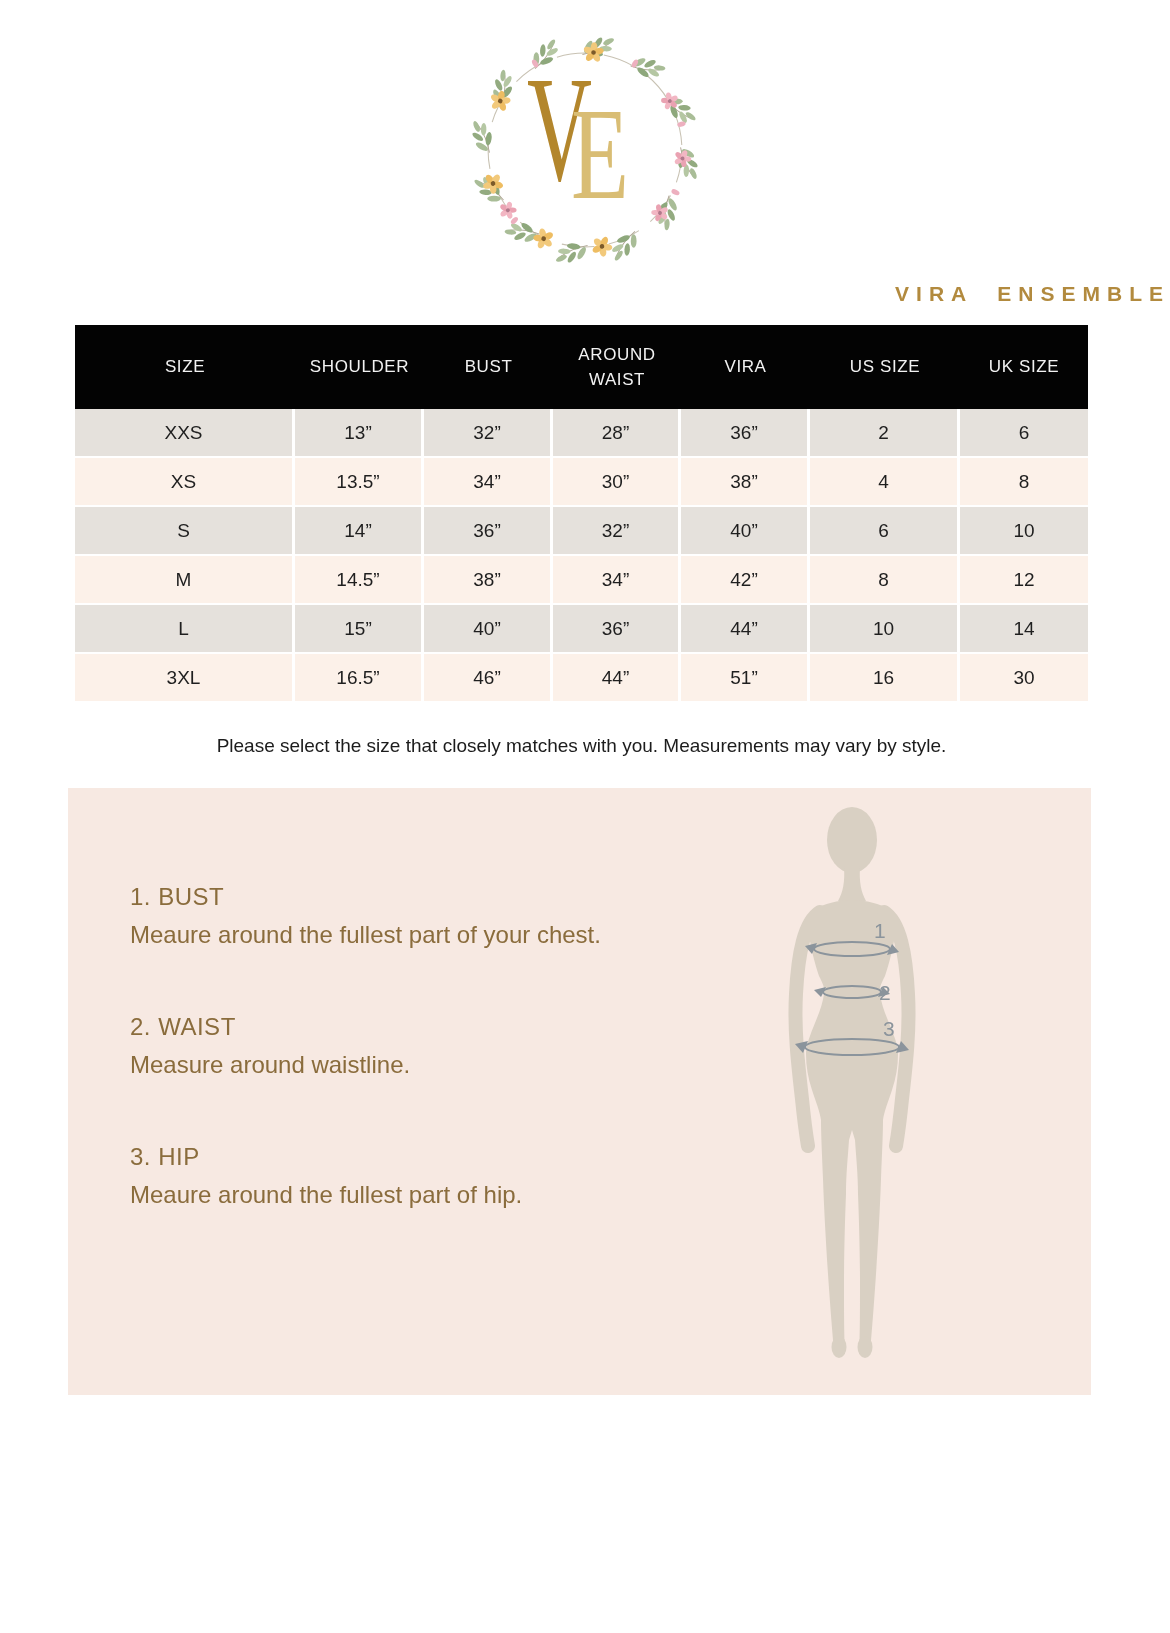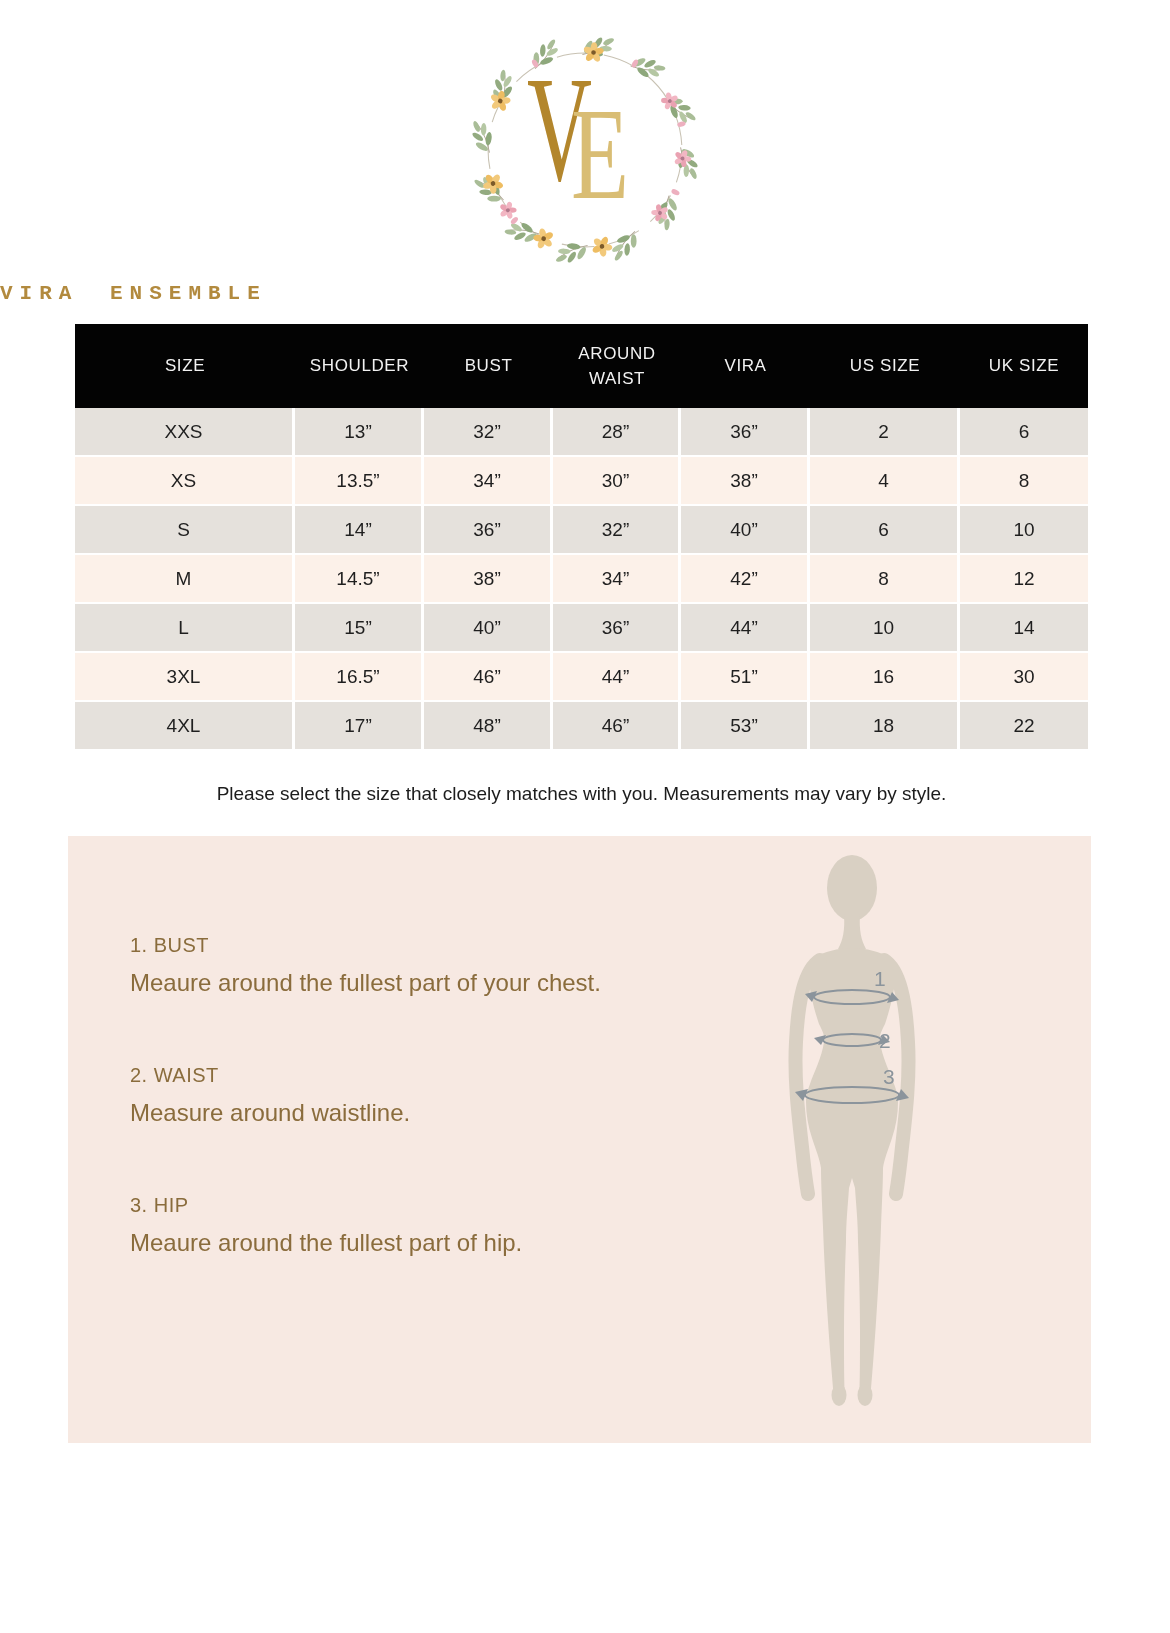--- a/index.html
+++ b/index.html
@@ -25,22 +25,22 @@
   .logo{position:relative;width:252px;height:252px;margin:0 auto;}
   .wreath{width:252px;height:252px;display:block;}
   .monogram{position:absolute;inset:0;pointer-events:none;}
   .mono-v,.mono-e{
     position:absolute;font-family:"Liberation Serif",serif;line-height:1;
     transform-origin:left top;font-weight:400;
   }
   .mono-v{left:68px;top:30px;font-size:150px;color:var(--monogram-dark);transform:scaleX(0.60);}
   .mono-e{left:112px;top:64px;font-size:132px;color:var(--monogram-light);transform:scaleX(0.72);}
   .brand-name{
-    margin-top:6px;text-align:left;color:var(--brand-gold);
-    font-size:21px;font-weight:700;letter-spacing:7px;word-spacing:12px;font-family:Liberation Mono, monospace;
+    margin-top:6px;text-align:right;color:var(--brand-gold);
+    font-size:21px;font-weight:700;letter-spacing:7px;word-spacing:12px;
   }
   
   .size-table{
     width:1013px;margin:19px 0 0 75px;border-collapse:separate;border-spacing:0;
     table-layout:fixed;
   }
   .size-table thead th{
     background:var(--header-black);color:#f2f2f2;height:84px;
     font-size:17px;font-weight:400;letter-spacing:0.6px;text-align:center;
     vertical-align:middle;padding:0 8px;line-height:1.5;
@@ -58,21 +58,21 @@
     font-size:19px;color:#1c1c1c;
   }
   
   .guide-panel{
     position:relative;width:1023px;height:607px;margin:31px 0 0 68px;
     background:var(--panel-pink);
   }
   .guide-text{position:absolute;left:62px;top:94px;width:540px;}
   .guide-item{margin-bottom:64px;}
   .guide-item h3{
-    margin:0 0 10px 0;font-size:20px;line-height:30px;font-weight:400;
+    margin:0 0 10px 0;font-size:24px;line-height:30px;font-weight:400;
     color:var(--text-brown);letter-spacing:0.5px;
   }
   .guide-item p{margin:0;font-size:24px;line-height:26px;color:var(--text-brown);}
   .figure{position:absolute;left:664px;top:16px;width:240px;height:560px;}
 </style>
 </head>
 <body>
 
 <div class="page">
 
@@ -213,29 +213,20 @@
         </tr>
         <tr>
           <td>3XL</td>
           <td>16.5”</td>
           <td>46”</td>
           <td>44”</td>
           <td>51”</td>
           <td>16</td>
           <td>30</td>
         </tr>
-        <tr>
-          <td>4XL</td>
-          <td>17”</td>
-          <td>48”</td>
-          <td>46”</td>
-          <td>53”</td>
-          <td>18</td>
-          <td>22</td>
-        </tr>
       </tbody>
   </table>
 
   <p class="note">Please select the size that closely matches with you. Measurements may vary by style.</p>
 
   <section class="guide-panel">
     <div class="guide-text" id="guide-items">
         <div class="guide-item">
           <h3>1. BUST</h3>
           <p>Meaure around the fullest part of your chest.</p>

